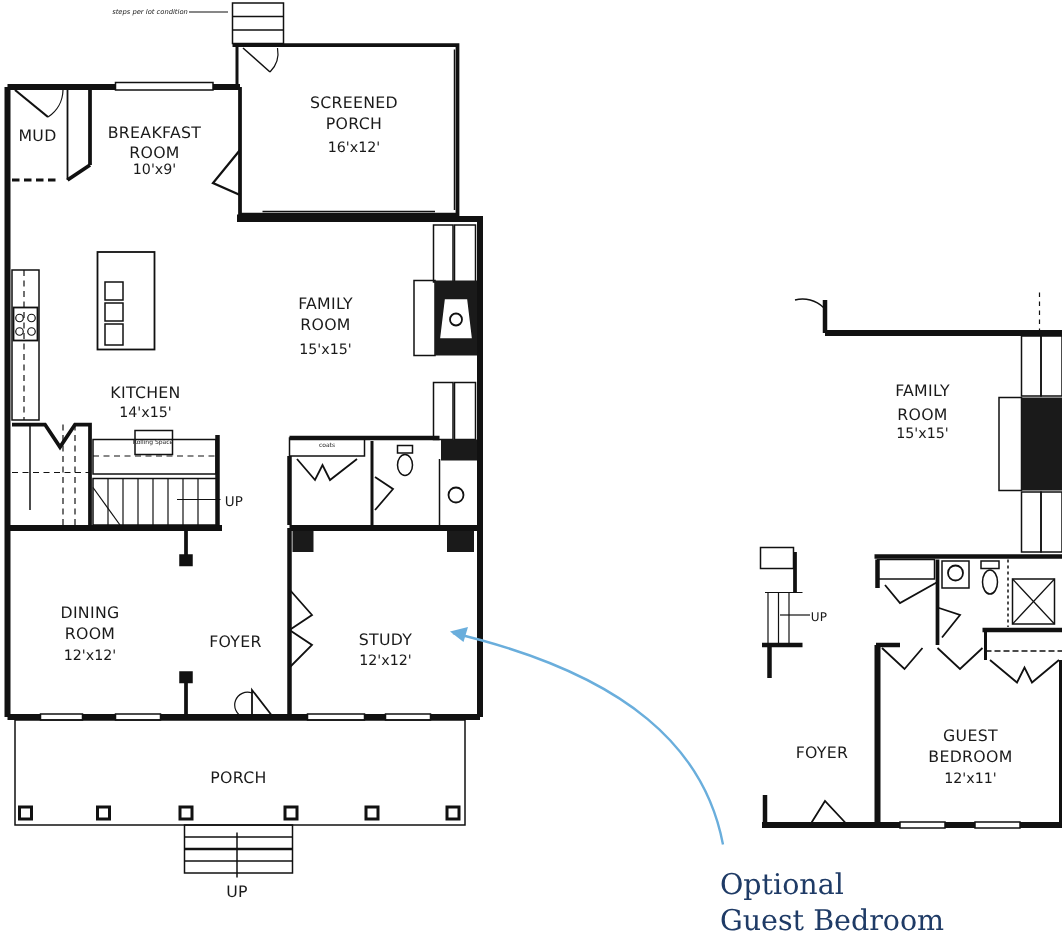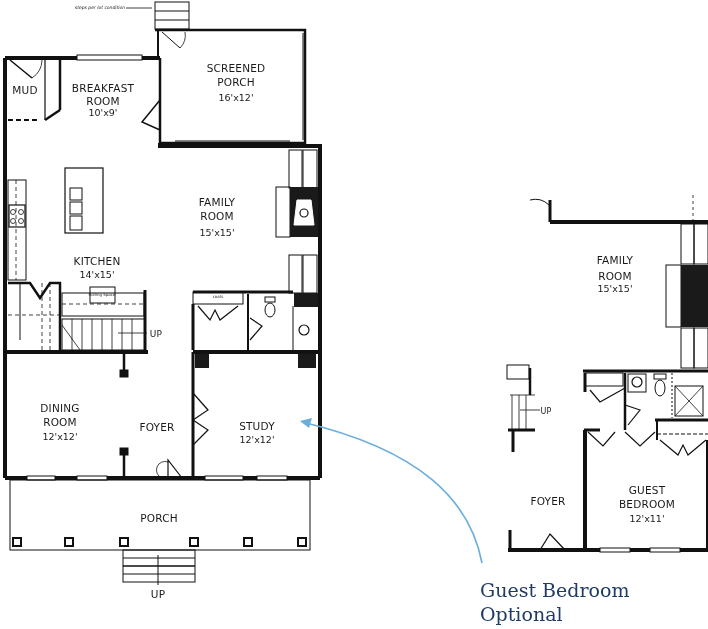--- a/index.html
+++ b/index.html
@@ -265,15 +265,15 @@
     <text class="lbl" x="546" y="414" style="font-size:8px">UP</text>
   </g>
 
   <g>
     <path d="M482,563 C470,500 420,450 302,422" stroke="#6aaedc" stroke-width="1.6" fill="none"></path>
     <polygon points="300,421 312,418 309,428" fill="#6aaedc"></polygon>
   </g>
 </svg>
 
 <div class="callout">
+  <div>Optional</div>
   <div>Guest Bedroom</div>
-  <div>Optional</div>
 </div>
 
 </body></html>

